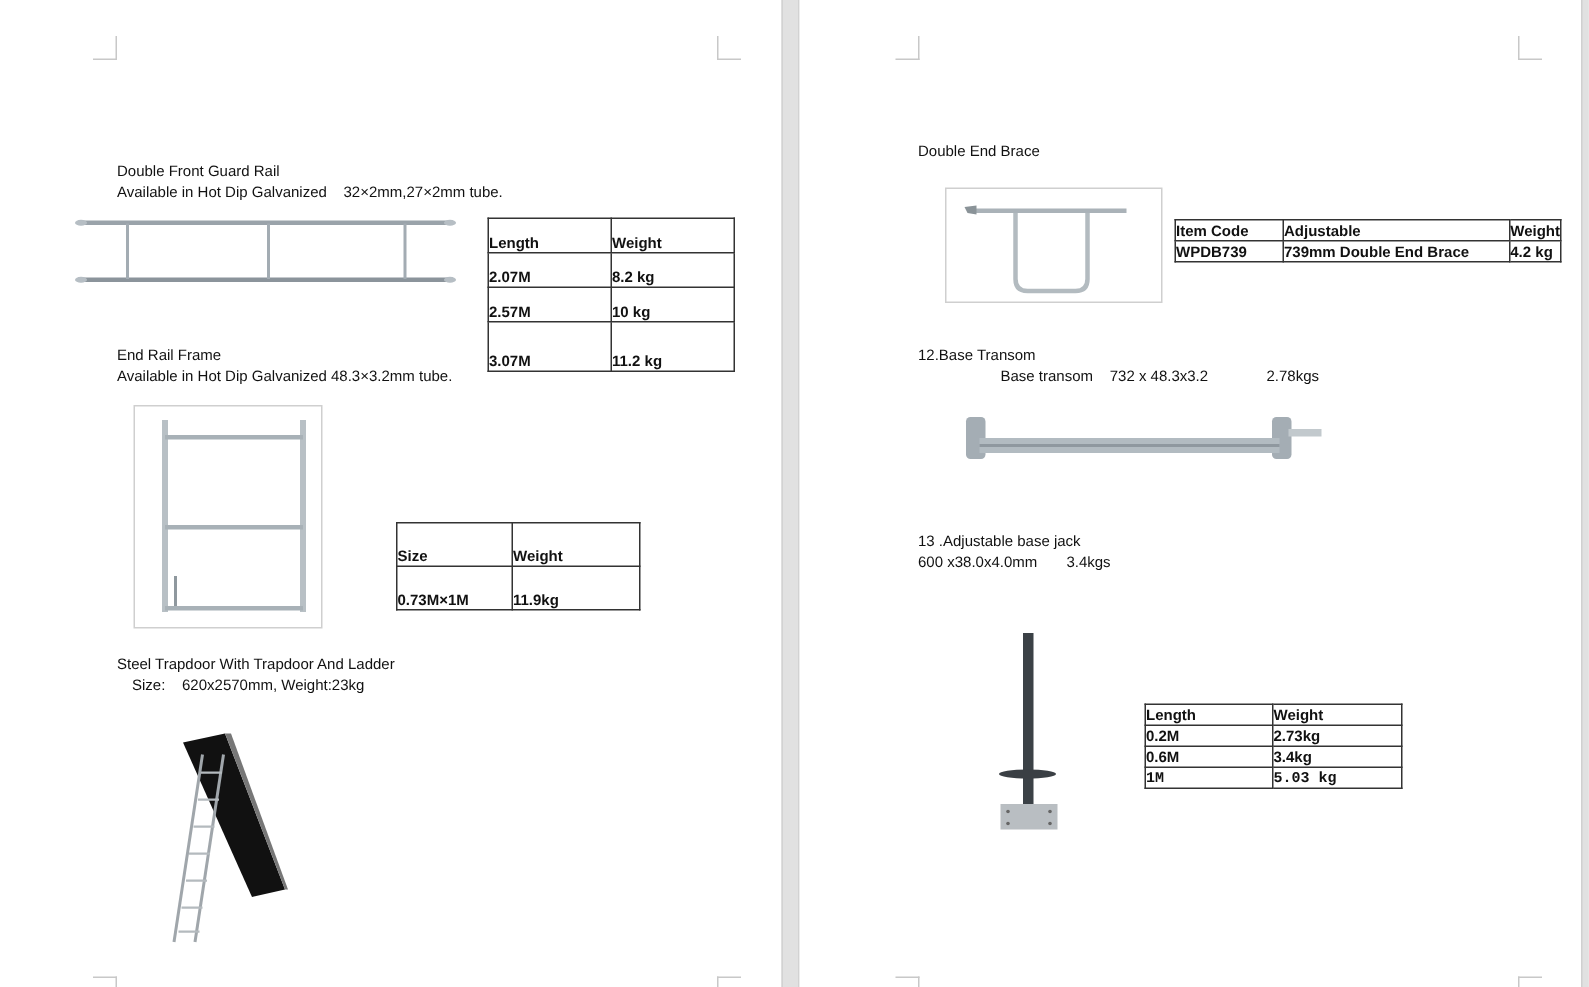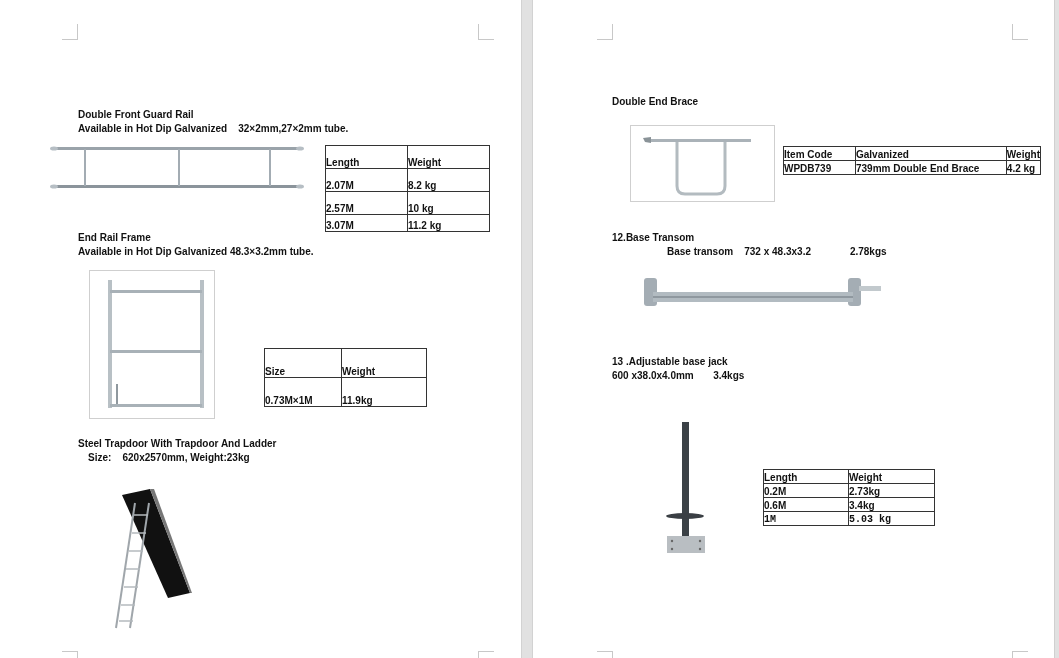--- a/index.html
+++ b/index.html
@@ -11,21 +11,21 @@
   #page2 { left: 533px; width: 521px; }
   .gap { position: absolute; top: 0; left: 521px; width: 12px; height: 658px; background: #e1e1e1; border-left: 1px solid #d2d2d2; border-right: 1px solid #d2d2d2; }
   .rscroll { position: absolute; top: 0; left: 1054px; width: 5px; height: 658px; background: #e1e1e1; border-left: 1px solid #d0d0d0; }
 
   .corner { position: absolute; width: 16px; height: 16px; border-color: #c8c8c8; border-style: solid; border-width: 0; }
   .c-tl { border-right-width: 1px; border-bottom-width: 1px; }
   .c-tr { border-left-width: 1px; border-bottom-width: 1px; }
   .c-bl { border-right-width: 1px; border-top-width: 1px; }
   .c-br { border-left-width: 1px; border-top-width: 1px; }
 
-  .txt { position: absolute; font-size: 10px; font-weight: bold; white-space: pre; letter-spacing: 0; line-height: 13px; }
+  .txt { position: absolute; font-size: 10px; font-weight: normal; white-space: pre; letter-spacing: 0; line-height: 13px; }
 
   table.t { position: absolute; border-collapse: collapse; font-size: 10px; font-weight: bold; }
   table.t td { border: 1px solid #333; padding: 0 0 0 0; vertical-align: bottom; white-space: nowrap; }
 
   .imgbox { position: absolute; border: 1px solid #cfcfcf; background: #fff; }
 </style>
 </head>
 <body>
 
 <div id="page1" class="page">
@@ -56,21 +56,21 @@
       <td>Weight</td>
     </tr>
     <tr style="height:23px;">
       <td>2.07M</td>
       <td>8.2 kg</td>
     </tr>
     <tr style="height:23px;">
       <td>2.57M</td>
       <td>10 kg</td>
     </tr>
-    <tr style="height:17px;">
+    <tr style="height:33px;">
       <td>3.07M</td>
       <td>11.2 kg</td>
     </tr>
   </tbody>
     </table>
 
   <div class="txt" style="left:78px;top:231px;">End Rail Frame</div>
   <div class="txt" style="left:78px;top:245px;">Available in Hot Dip Galvanized 48.3×3.2mm tube.</div>
 
   <div class="imgbox" style="left:89px;top:270px;width:126px;height:149px;">
@@ -132,21 +132,21 @@
       <rect x="16" y="13" width="104" height="3" fill="#aab2b8"></rect>
       <polygon points="12,12 20,11 20,17 14,16" fill="#8a9398"></polygon>
       <path d="M46 16 L46 60 Q46 68 54 68 L86 68 Q94 68 94 60 L94 16" fill="none" stroke="#b3bbc0" stroke-width="3"></path>
     </svg>
   </div>
 
   <table class="t" style="left:250px;top:146px;width:258px;">
     <tbody>
         <tr style="height:14px;">
       <td style="width:73px;">Item Code</td>
-      <td style="width:152px;">Galvanized</td>
+      <td style="width:152px;">Adjustable</td>
       <td>Weight</td>
     </tr>
     <tr style="height:14px;">
       <td>WPDB739</td>
       <td>739mm Double End Brace</td>
       <td>4.2 kg</td>
     </tr>
   </tbody>
     </table>
 

